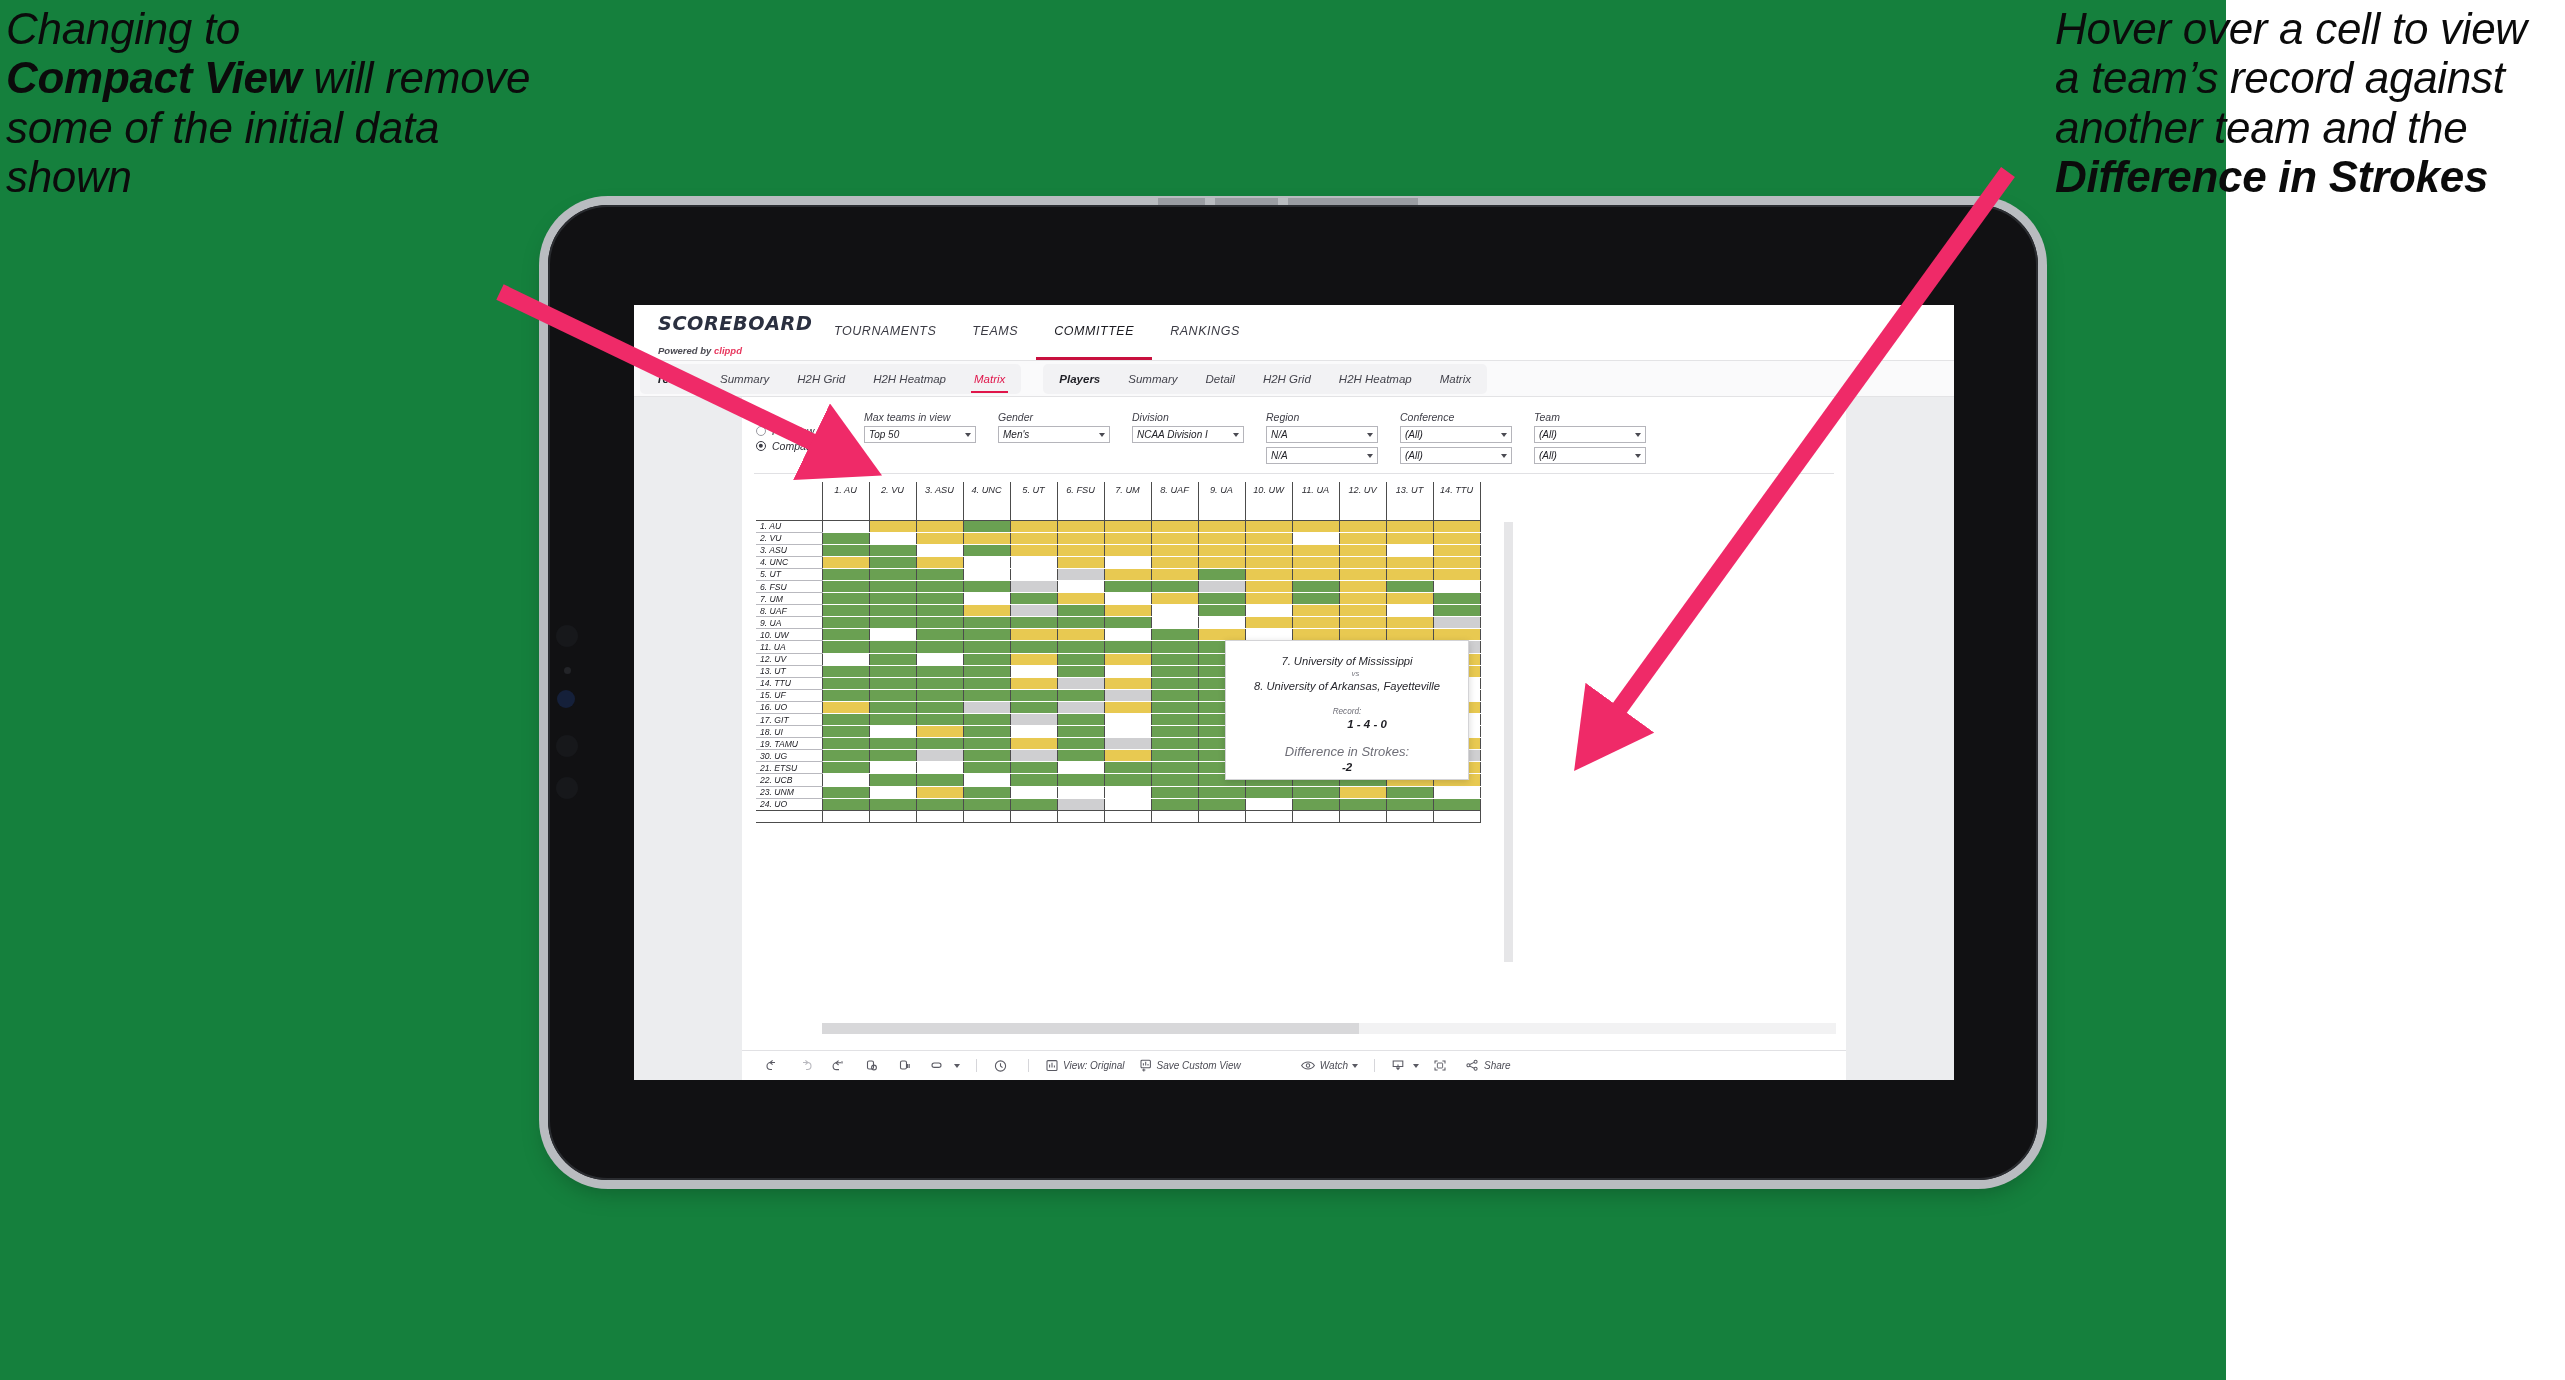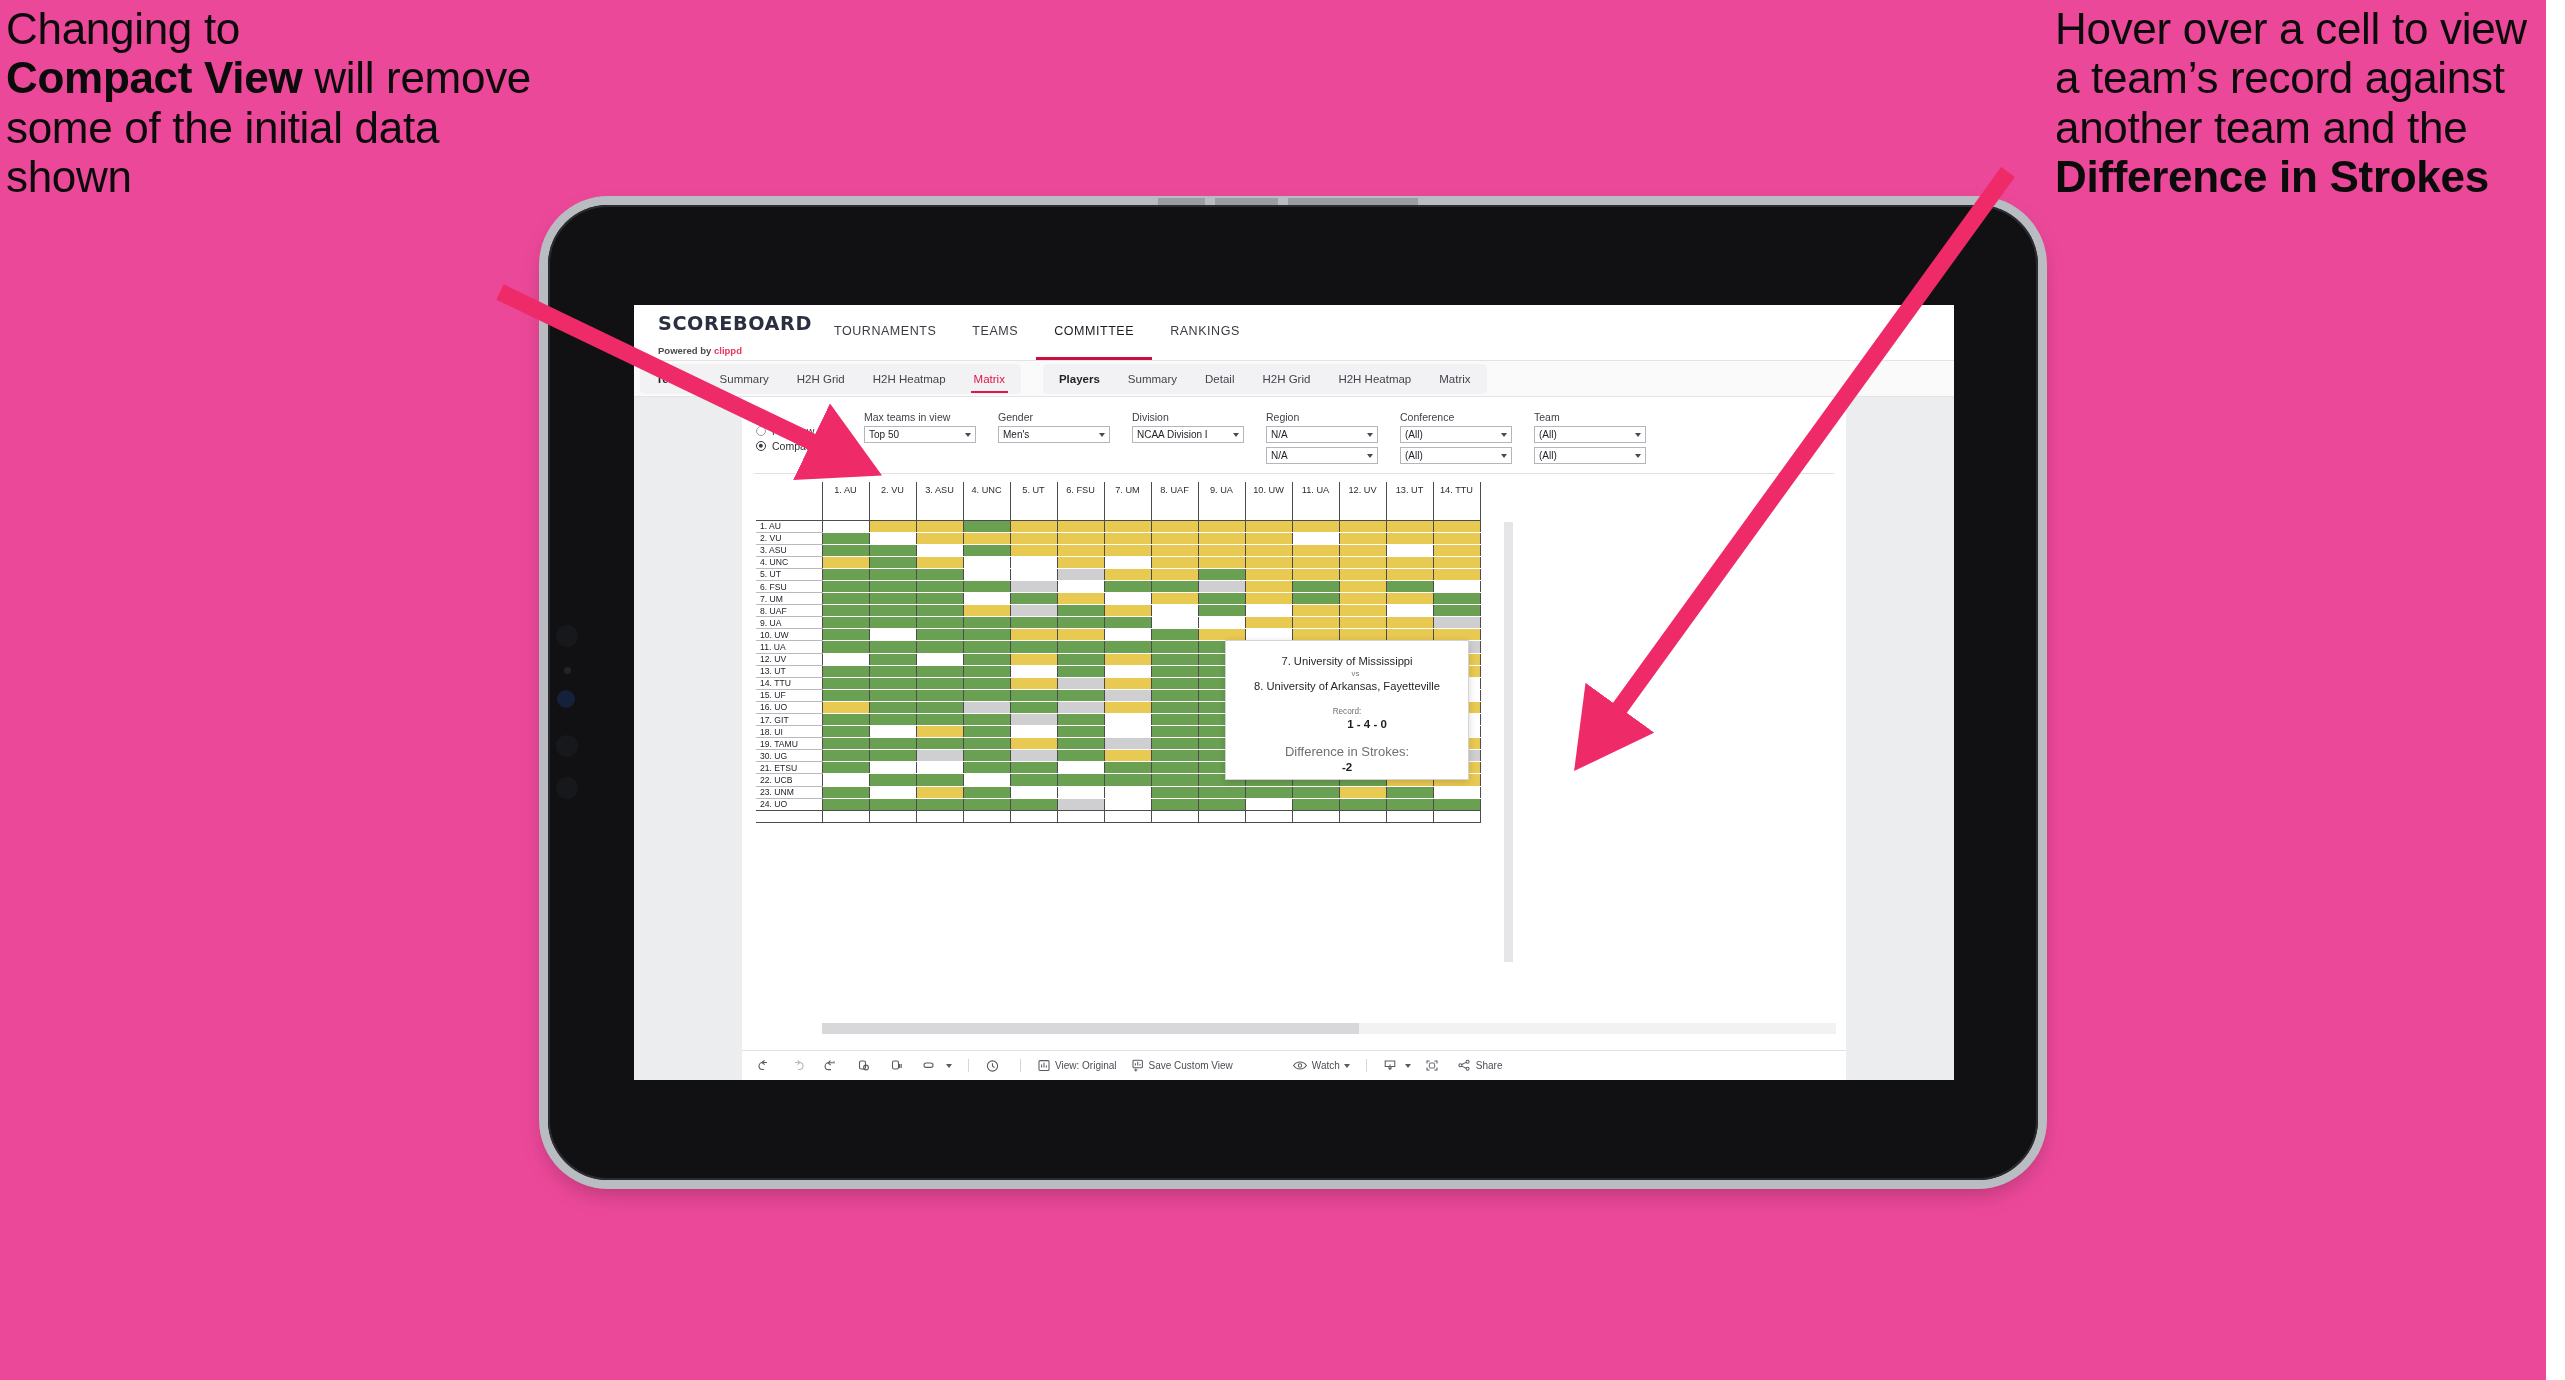--- a/index.html
+++ b/index.html
@@ -2,21 +2,21 @@
 <html><head>
 <meta charset="utf-8">
 <style>
   * { box-sizing: border-box; margin: 0; padding: 0; }
   html, body {
     width: 2565px; height: 1380px;
     background: #ffffff;
     font-family: "Liberation Sans", sans-serif;
     overflow: hidden;
   }
-  #stage { position: relative; width: 2546px; height: 1380px; background: #ec4899; }
+  #stage { position: relative; width: 2226px; height: 1380px; background: #15803d; font-style: italic; }
 
   
   .callout {
     position: absolute;
     color: #0b0b0b;
     font-size: 44px;
     line-height: 1.12;
     font-weight: 400;
     letter-spacing: -0.3px;
   }
@@ -169,21 +169,21 @@
   #tt-team-b { font-size: 11.2px; color: #27272d; font-weight: 500; }
   #tt-rec-lbl { font-size: 8.2px; color: #6e6e77; margin-top: 15px; }
   #tt-rec-val { font-size: 11.5px; color: #1d1d23; font-weight: 600; margin-top: 2px; padding-left: 40px; }
   #tt-dif-lbl { font-size: 13px; color: #6e6e77; margin-top: 14px; }
   #tt-dif-val { font-size: 11.5px; color: #1d1d23; font-weight: 700; margin-top: 2px; }
 
   
   #toolbar {
     position: absolute; left: 108px; right: 108px; bottom: 0; height: 30px;
     background: #fff; border-top: 1px solid #e1e1e4;
-    display: flex; align-items: center; padding-left: 8px; gap: 0;
+    display: flex; align-items: center; padding-left: 16px; gap: 0;
   }
   .tb-item { display: flex; align-items: center; font-size: 10px; color: #4c4c55; padding: 0 7px; cursor: pointer; white-space: nowrap;}
   .tb-item svg { margin-right: 4px; }
   .tb-sep { width: 1px; height: 13px; background: #d6d6da; margin: 0 9px; }
   .tb-caret { width: 0; height: 0; border-left: 3.2px solid transparent; border-right: 3.2px solid transparent; border-top: 4px solid #5a5a63; margin-left: 4px;}
 </style>
 </head>
 <body>
 
 <div id="stage">

